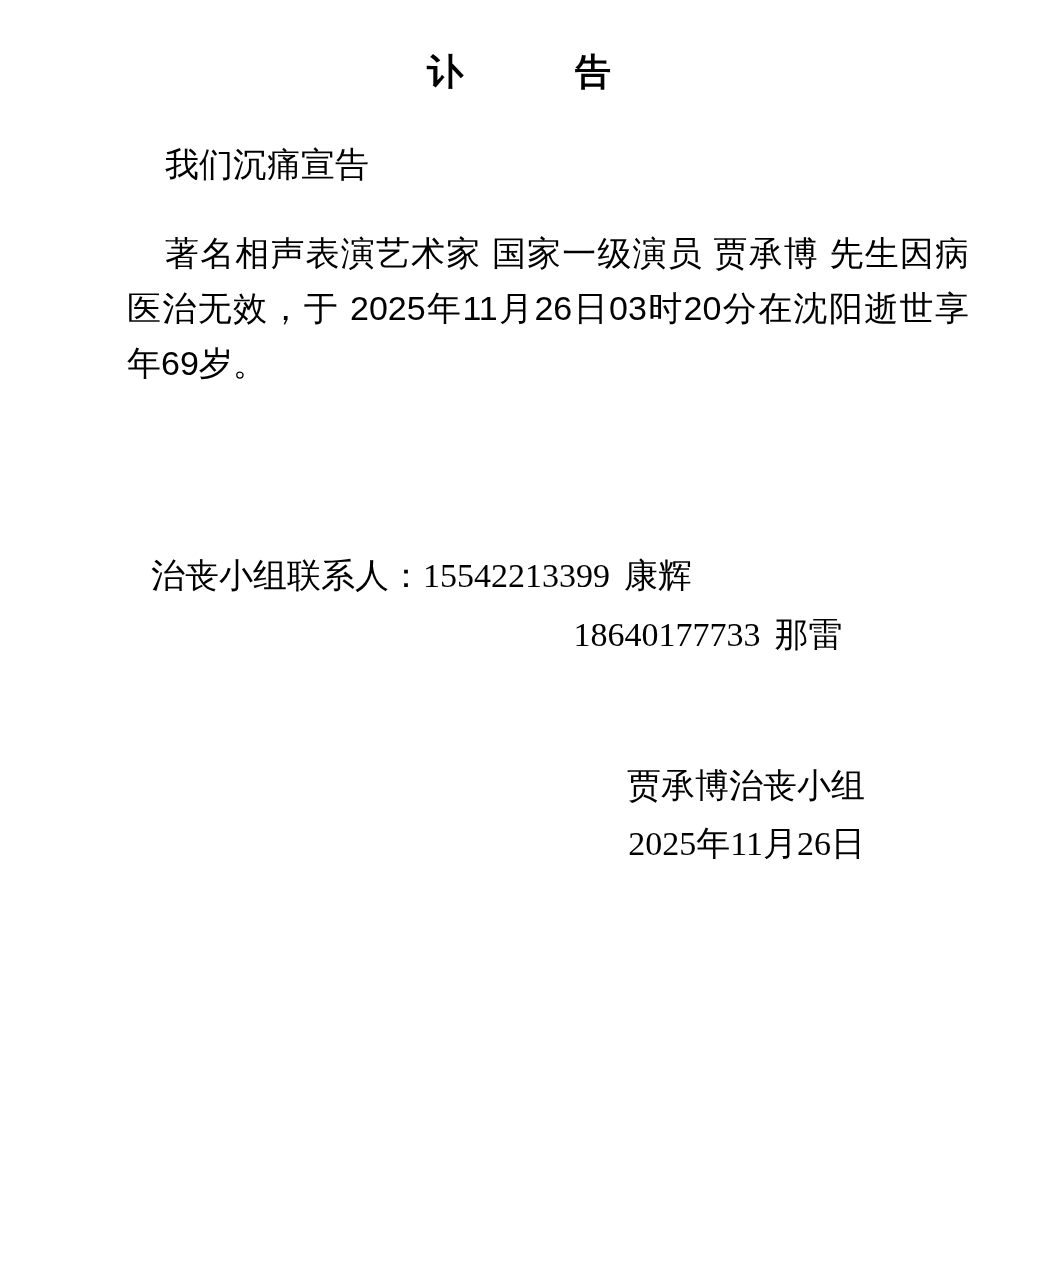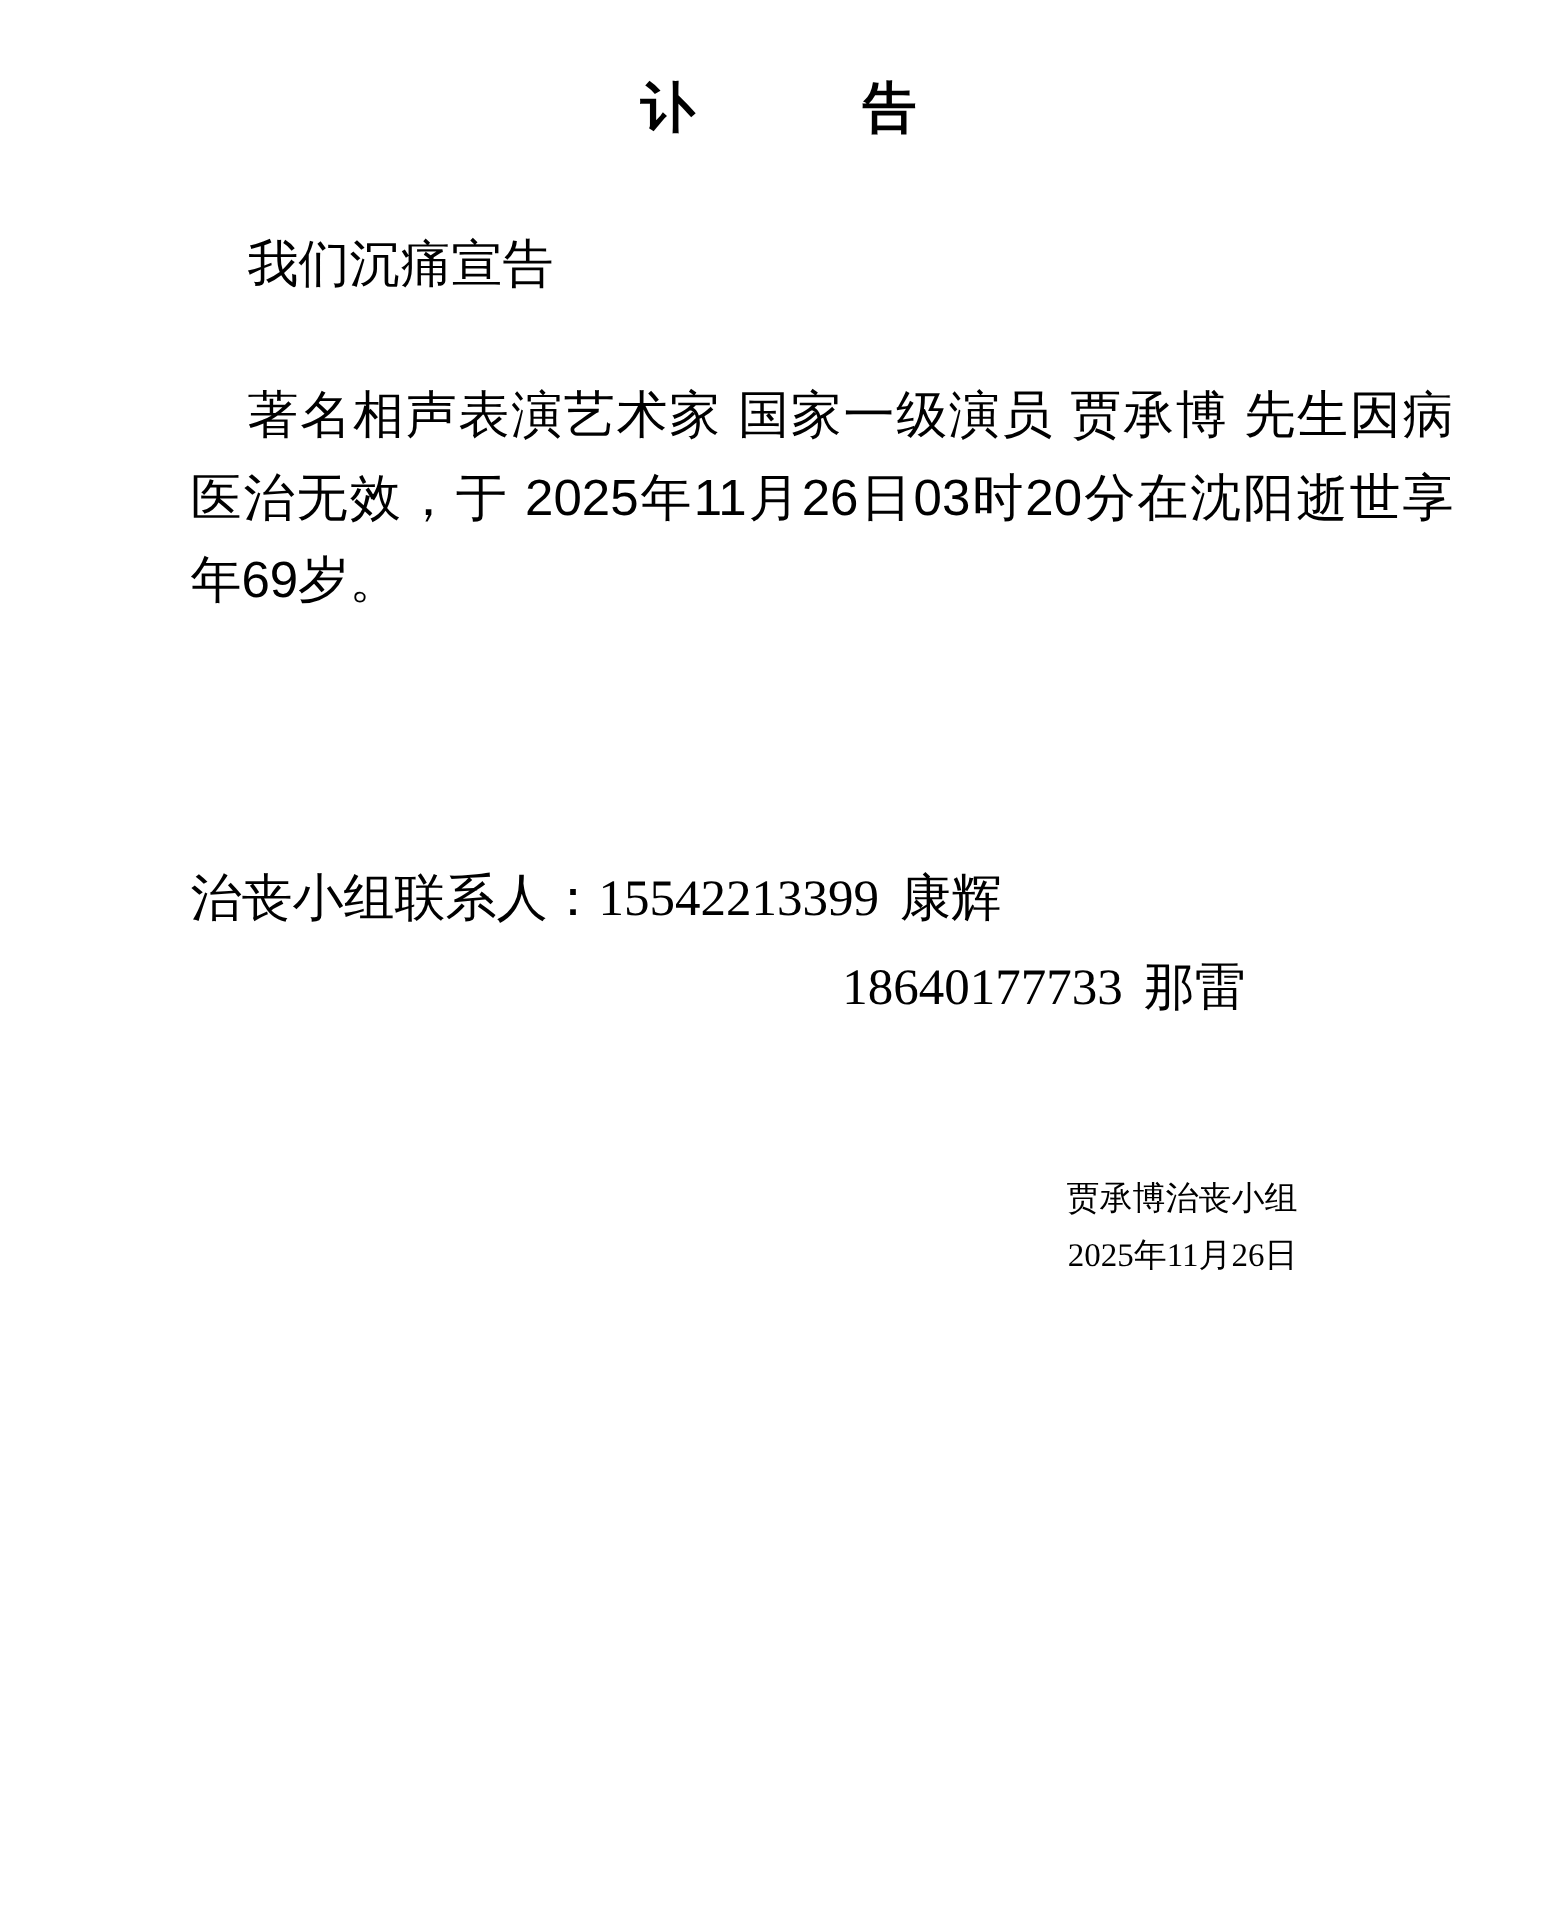--- a/index.html
+++ b/index.html
@@ -48,51 +48,51 @@
     line-height: 1.62;
     text-align: justify;
     text-justify: inter-ideograph;
     margin: 0;
     font-family: "Liberation Sans", "DejaVu Sans", sans-serif;
     font-weight: 500;
   }
 
   .para.indent {
     text-indent: 38px;
-    margin-top: 12px;
   }
 
   .gap-1 { height: 44px; }
   .gap-2 { height: 34px; }
   .gap-3 { height: 34px; }
   .gap-4 { height: 36px; }
   .gap-5 { height: 84px; }
   .gap-6 { height: 92px; }
 
   .contacts {
     font-size: 34px;
     line-height: 1.72;
     font-family: "Liberation Sans", "DejaVu Sans", sans-serif;
     font-weight: 500;
   }
   .contact-row {
     white-space: nowrap;
+    margin-left: 24px;
   }
   .contact-label { }
   .contact-phone { font-family: "Liberation Serif", "DejaVu Serif", serif; }
   .contact-name { margin-left: 14px; }
   .contact-row.sub {
     padding-left: 296px;
     text-align: center;
   }
 
   .signature {
     text-align: right;
     padding-right: 104px;
-    font-size: 22px;
+    font-size: 34px;
     line-height: 1.72;
     font-family: "Liberation Sans", "DejaVu Sans", sans-serif;
     font-weight: 500;
   }
   .signature .date {
     font-family: "Liberation Serif", "DejaVu Serif", serif;
   }
 </style>
 </head>
 <body>

